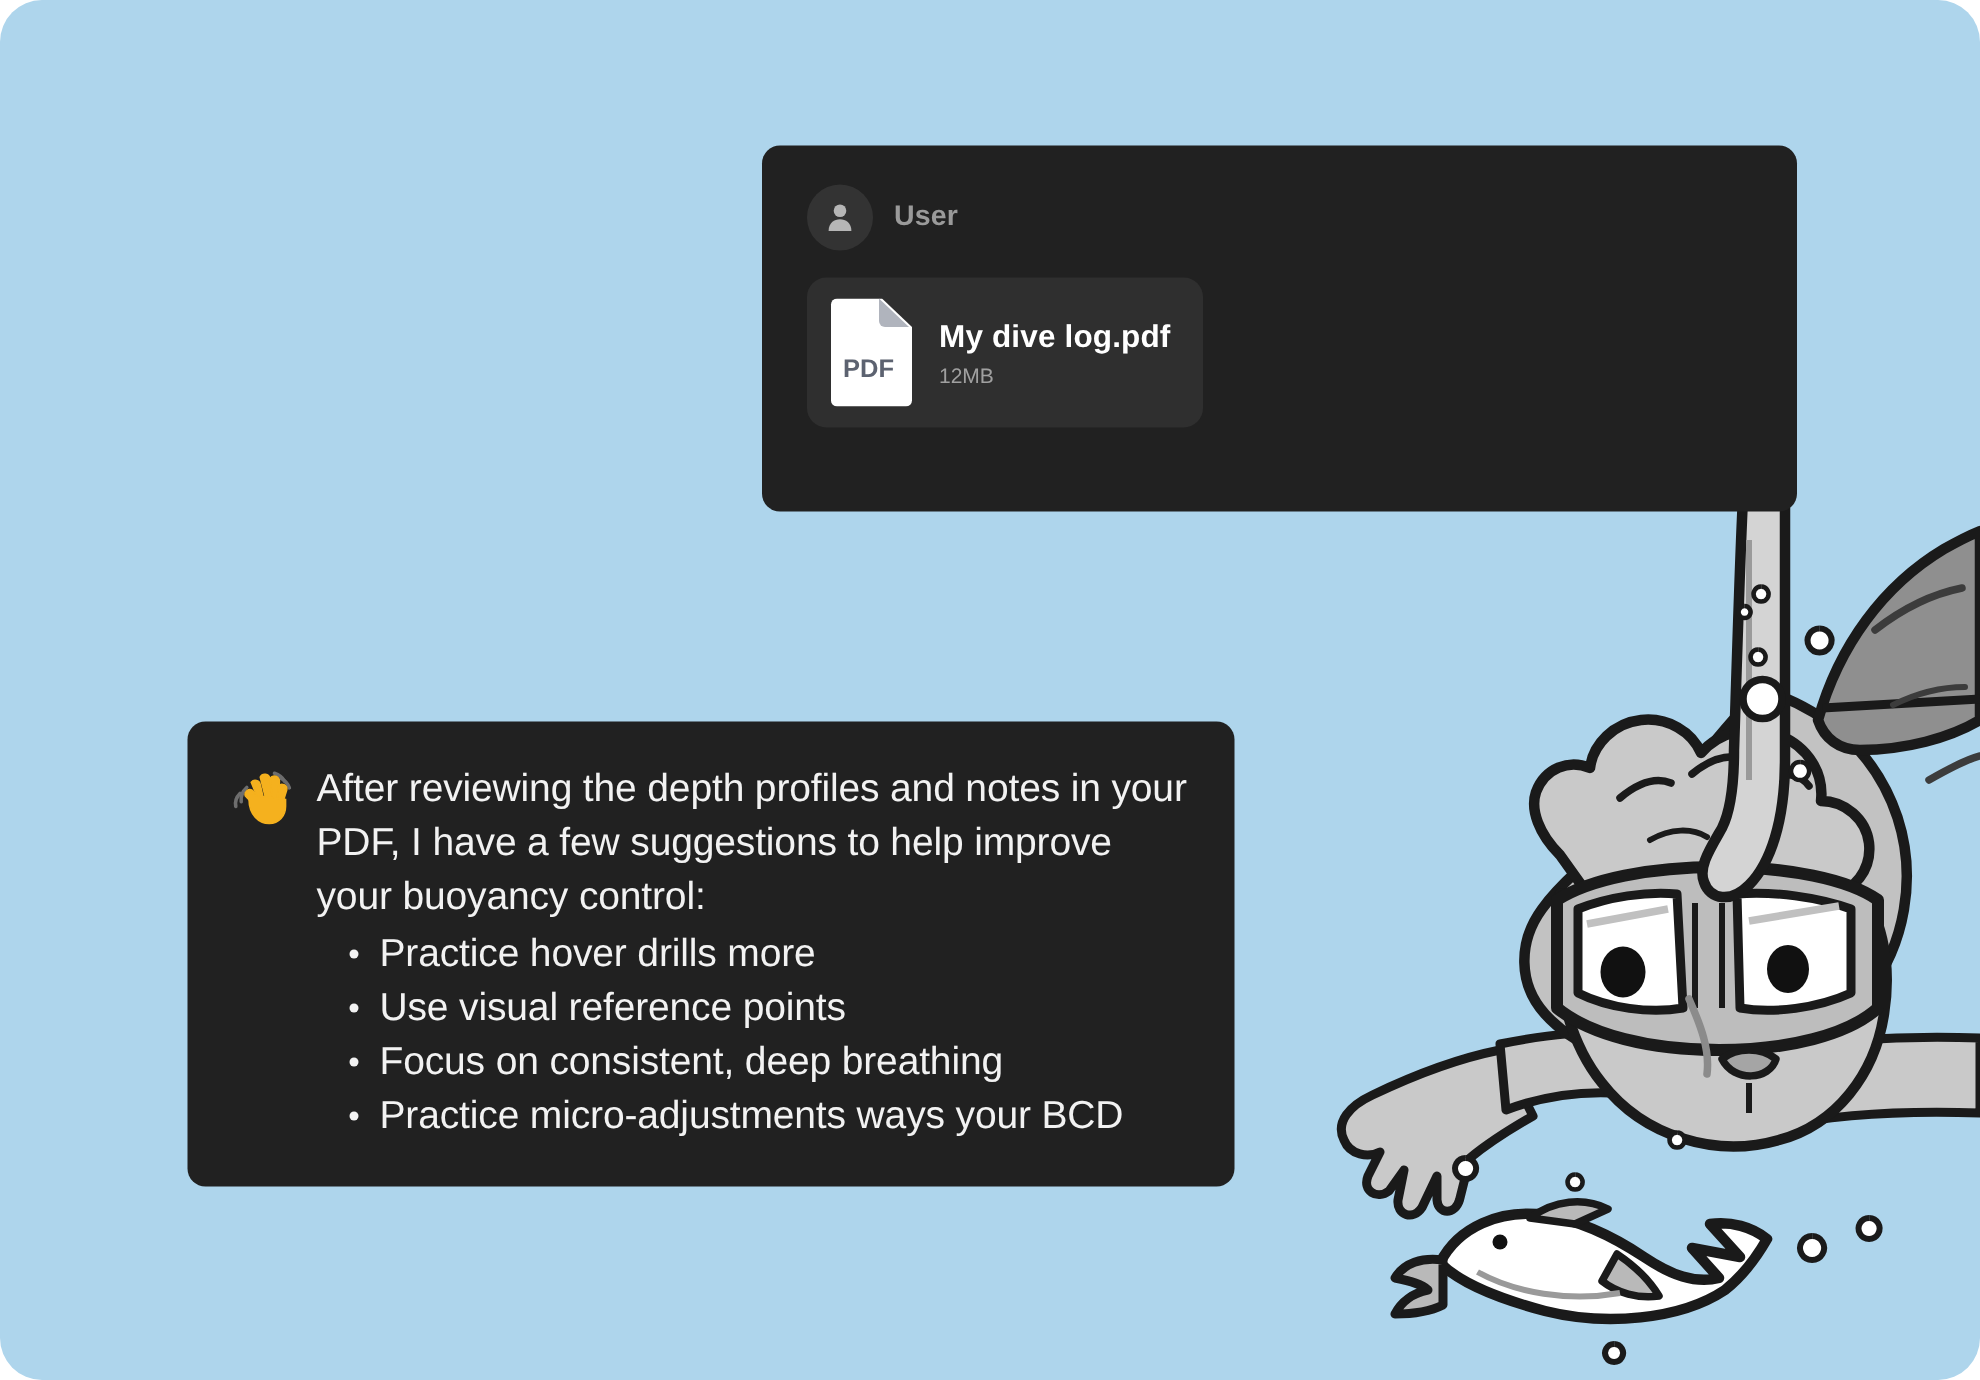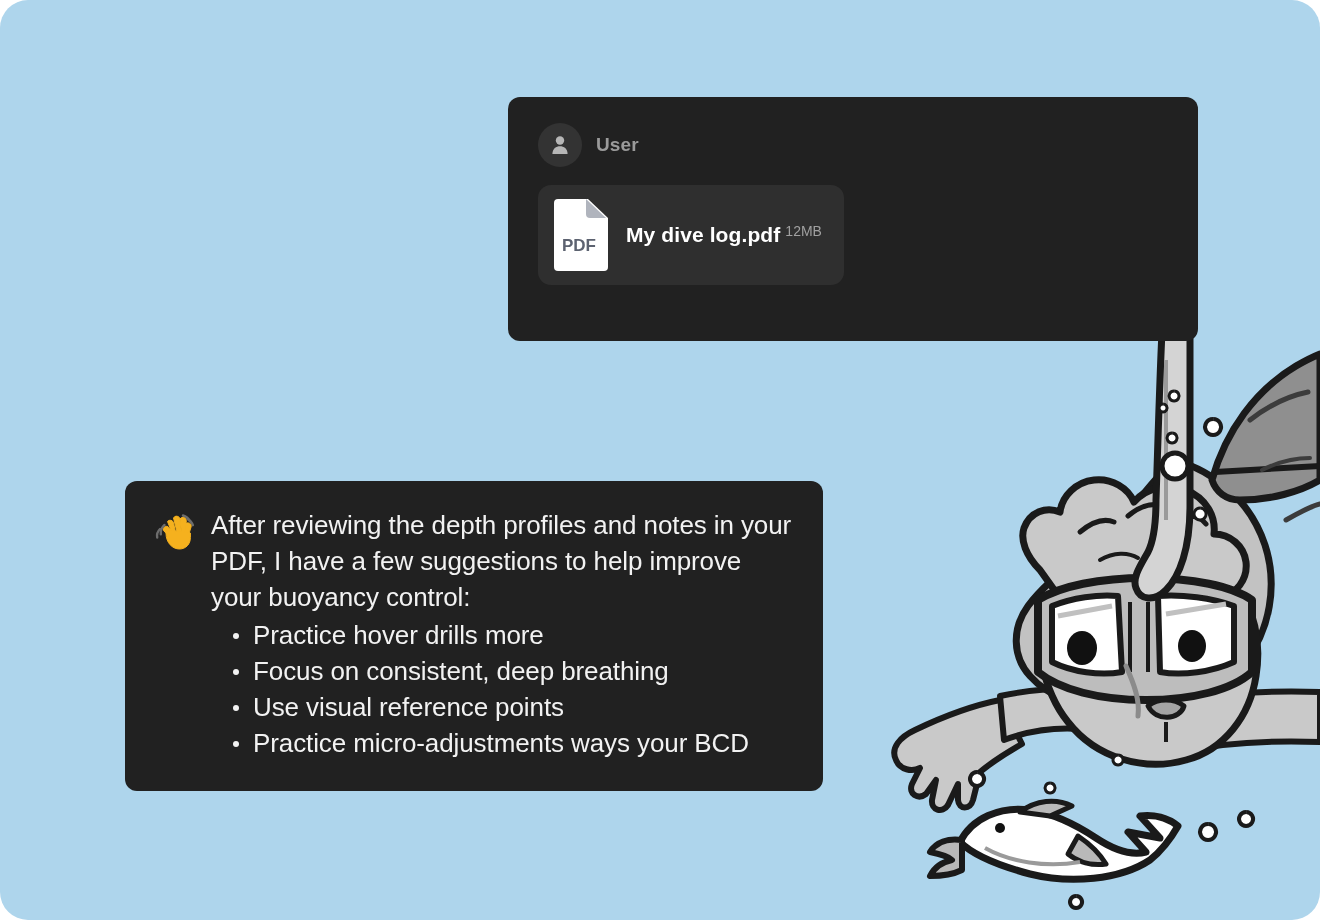--- a/index.html
+++ b/index.html
@@ -71,21 +71,21 @@
     display: inline-flex;
     align-items: center;
     gap: 16px;
     background: #2f2f2f;
     border-radius: 13px;
     padding: 14px 22px 14px 14px;
     margin-bottom: 26px;
   }
   .pdf-icon { width: 58px; height: 72px; flex: 0 0 auto; }
   .pdf-icon svg { display: block; }
-  .attachment-meta { display: flex; flex-direction: row; gap: 5px; }
+  .attachment-meta { display: flex; flex-direction: column; gap: 5px; }
   .file-name {
     color: #ffffff;
     font-size: 21px;
     font-weight: bold;
     letter-spacing: 0.1px;
   }
   .file-size {
     color: #a0a0a0;
     font-size: 14px;
   }
@@ -320,21 +320,21 @@
             <path d="M10.5 21.5 a3.2 3.2 0 0 1 4.8 -3.6 L23 27 L19.5 31 Z"></path>
             <path d="M13 24 C13 34 19.5 40 26.5 40 C33 40 37.4 35 37.4 28.5 L37.4 24 L13 21 Z"></path>
           </g>
         </svg>
       </span>
 
       <div class="assistant-content">
         <p class="assistant-intro">After reviewing the depth profiles and notes in your PDF, I have a few suggestions to help improve your buoyancy control:</p>
         <ul class="suggestion-list">
           <li>Practice hover drills more</li>
+          <li>Use visual reference points</li>
           <li>Focus on consistent, deep breathing</li>
-          <li>Use visual reference points</li>
           <li>Practice micro-adjustments ways your BCD</li>
         </ul>
       </div>
     </div>
   </div>
 
 </div>
 
 </body></html>

